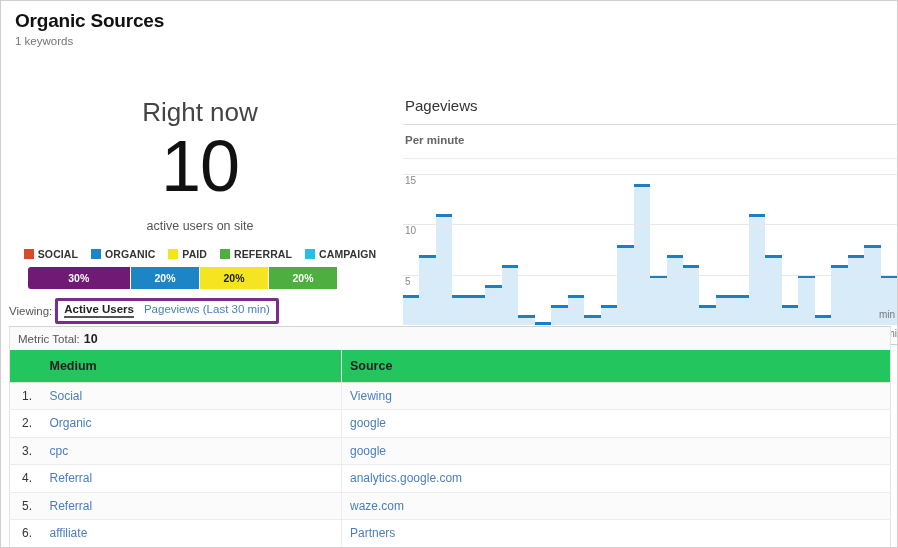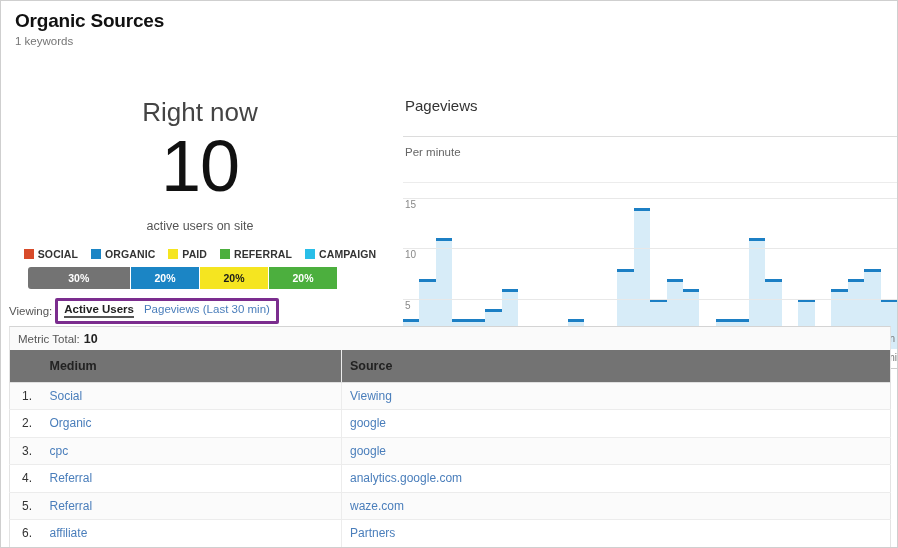--- a/index.html
+++ b/index.html
@@ -76,22 +76,23 @@
     position: absolute; left: 402px; top: 48px;
     width: 494px; height: 248px;
   }
   #chart-title {
     font-size: 15px; color: #333; font-weight: normal;
     line-height: 20px; padding-left: 2px;
   }
   #chart-subtitle-bar {
     border-top: 1px solid #dcdcdc;
     border-bottom: 1px solid #ececec;
-    margin-top: 20px;
-    padding: 5px 0 22px 2px;
+    margin-top: 8px;
+    padding: 5px 0 10px 2px;
+    font-weight: bold;
   }
   #chart-subtitle { font-size: 11.5px; color: #666; }
 
   #plot-area {
     position: relative;
     height: 166px;
     margin-top: 0px;
     background: #ffffff;
   }
   .gridline {
@@ -167,21 +168,21 @@
     border-left: 1px solid #e3e3e3;
     border-right: 1px solid #e3e3e3;
   }
   #data-table th, #data-table td {
     text-align: left; font-size: 12px; padding: 0;
     height: 27.5px; vertical-align: middle;
   }
   #data-table thead th {
     font-weight: bold; color: #222; font-size: 12.5px;
     border-bottom: 1px solid #e0e0e0;
-    background: #737373;
+    background: #22c55e;
     height: 32px;
   }
   .col-idx { width: 32px; padding-left: 12px !important; color: #333; }
   .col-medium { width: 300px; padding-left: 8px !important; }
   .col-source { padding-left: 8px !important; }
   #data-table tbody tr { border-bottom: 1px solid #ececec; }
   #data-table tbody tr:nth-child(odd) { background: #fbfbfb; }
   #data-table tbody tr:nth-child(even) { background: #ffffff; }
   .cell-link { color: #4a7ebb; }
   .cell-idx { color: #333; font-size: 12px; }
@@ -218,21 +219,21 @@
         <div class="legend-item">
           <span class="legend-swatch" style="background: rgb(76, 175, 62);"></span>
           <span class="legend-label">REFERRAL</span>
         </div>
         <div class="legend-item">
           <span class="legend-swatch" style="background: rgb(41, 190, 232);"></span>
           <span class="legend-label">CAMPAIGN</span>
         </div>
       </div>
     <div id="pct-bar">
-        <div class="pct-seg" style="background: #737373; flex: 0 0 30%;">30%</div>
+        <div class="pct-seg" style="background: #701a75; flex: 0 0 30%;">30%</div>
         <div class="pct-seg" style="background: rgb(27, 133, 197); flex: 0 0 20%;">20%</div>
         <div class="pct-seg dark-text" style="background: rgb(245, 229, 32); flex: 0 0 20%;">20%</div>
         <div class="pct-seg" style="background: rgb(76, 175, 62); flex: 0 0 20%;">20%</div>
         <div class="pct-seg" style="background: rgb(41, 190, 232); flex: 0 0 10%;">10%</div>
       </div>
   </div>
 
   <div id="chart-panel">
     <div id="chart-title">Pageviews</div>
     <div id="chart-subtitle-bar">

